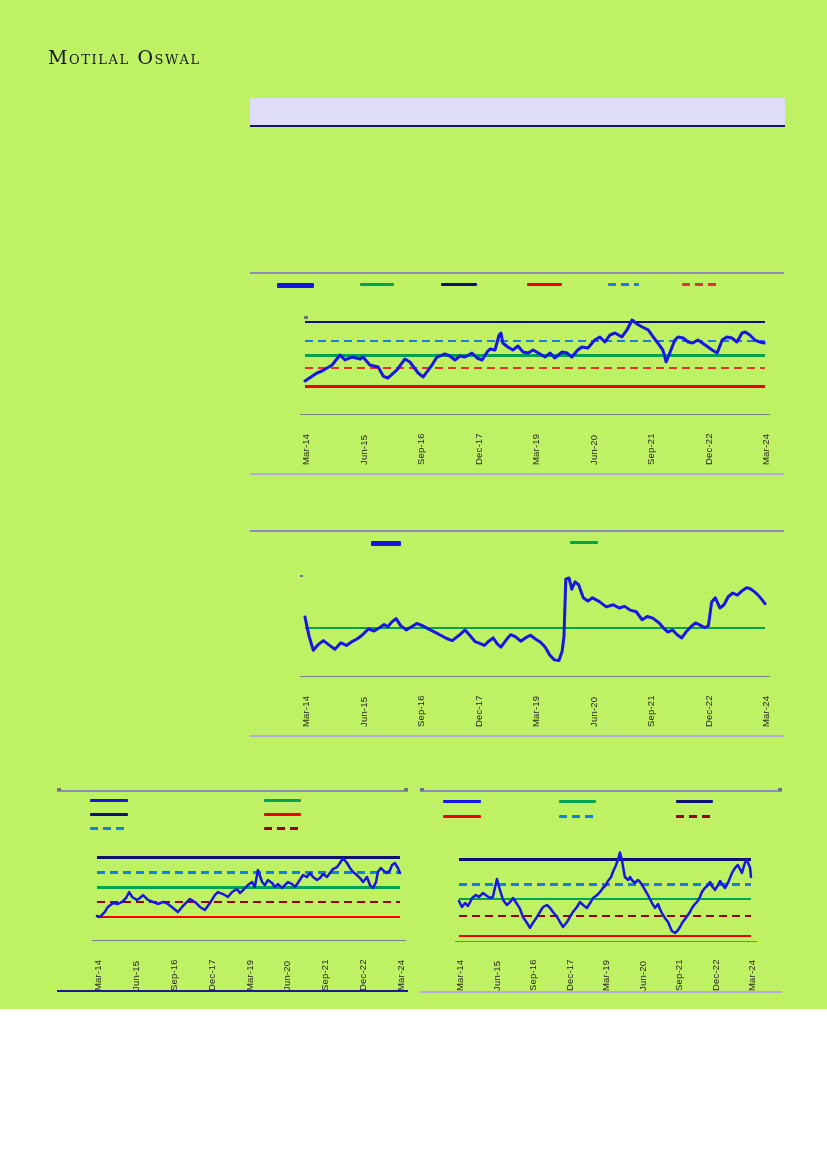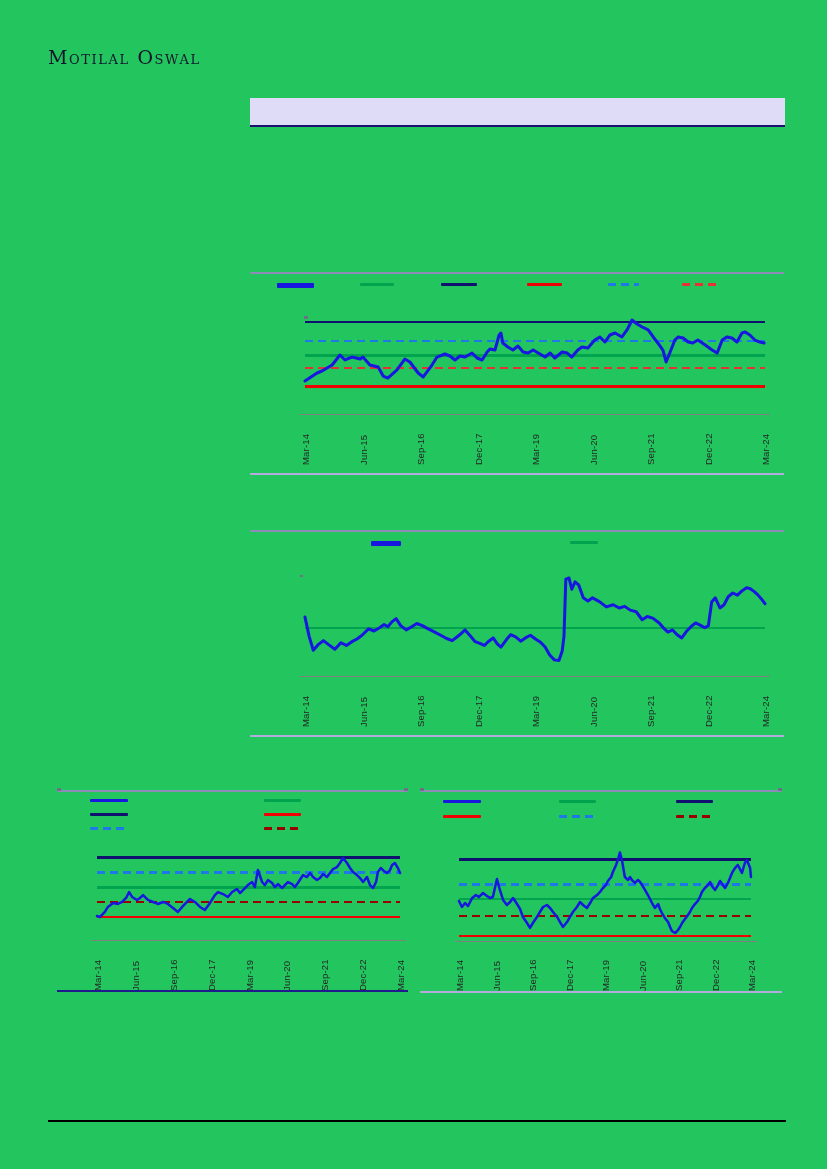--- a/index.html
+++ b/index.html
@@ -1,16 +1,16 @@
 <!DOCTYPE html>
 <html><head>
 <meta charset="utf-8">
 <style>
   html,body{margin:0;padding:0;background:#fff;}
-  .page{position:relative;width:827px;height:1169px;background:#22c55e;overflow:hidden;
+  .page{position:relative;width:827px;height:1009px;background:#bef264;overflow:hidden;
         font-family:"Liberation Sans",sans-serif;}
   .logo{position:absolute;left:48px;top:46px;font-family:"DejaVu Serif",serif;
         font-variant:small-caps;font-size:19px;letter-spacing:1.6px;color:#14142c;}
   .banner{position:absolute;left:250px;top:98px;width:535px;height:27px;
           background:#dedcf6;border-bottom:2px solid #1b1070;}
   .sep{position:absolute;height:1.5px;}
   .sep.dark{background:#8f8bb8;}
   .sep.light{background:#b3abde;}
   .axis{position:absolute;height:1px;background:#808080;}
   .plot{position:absolute;}

